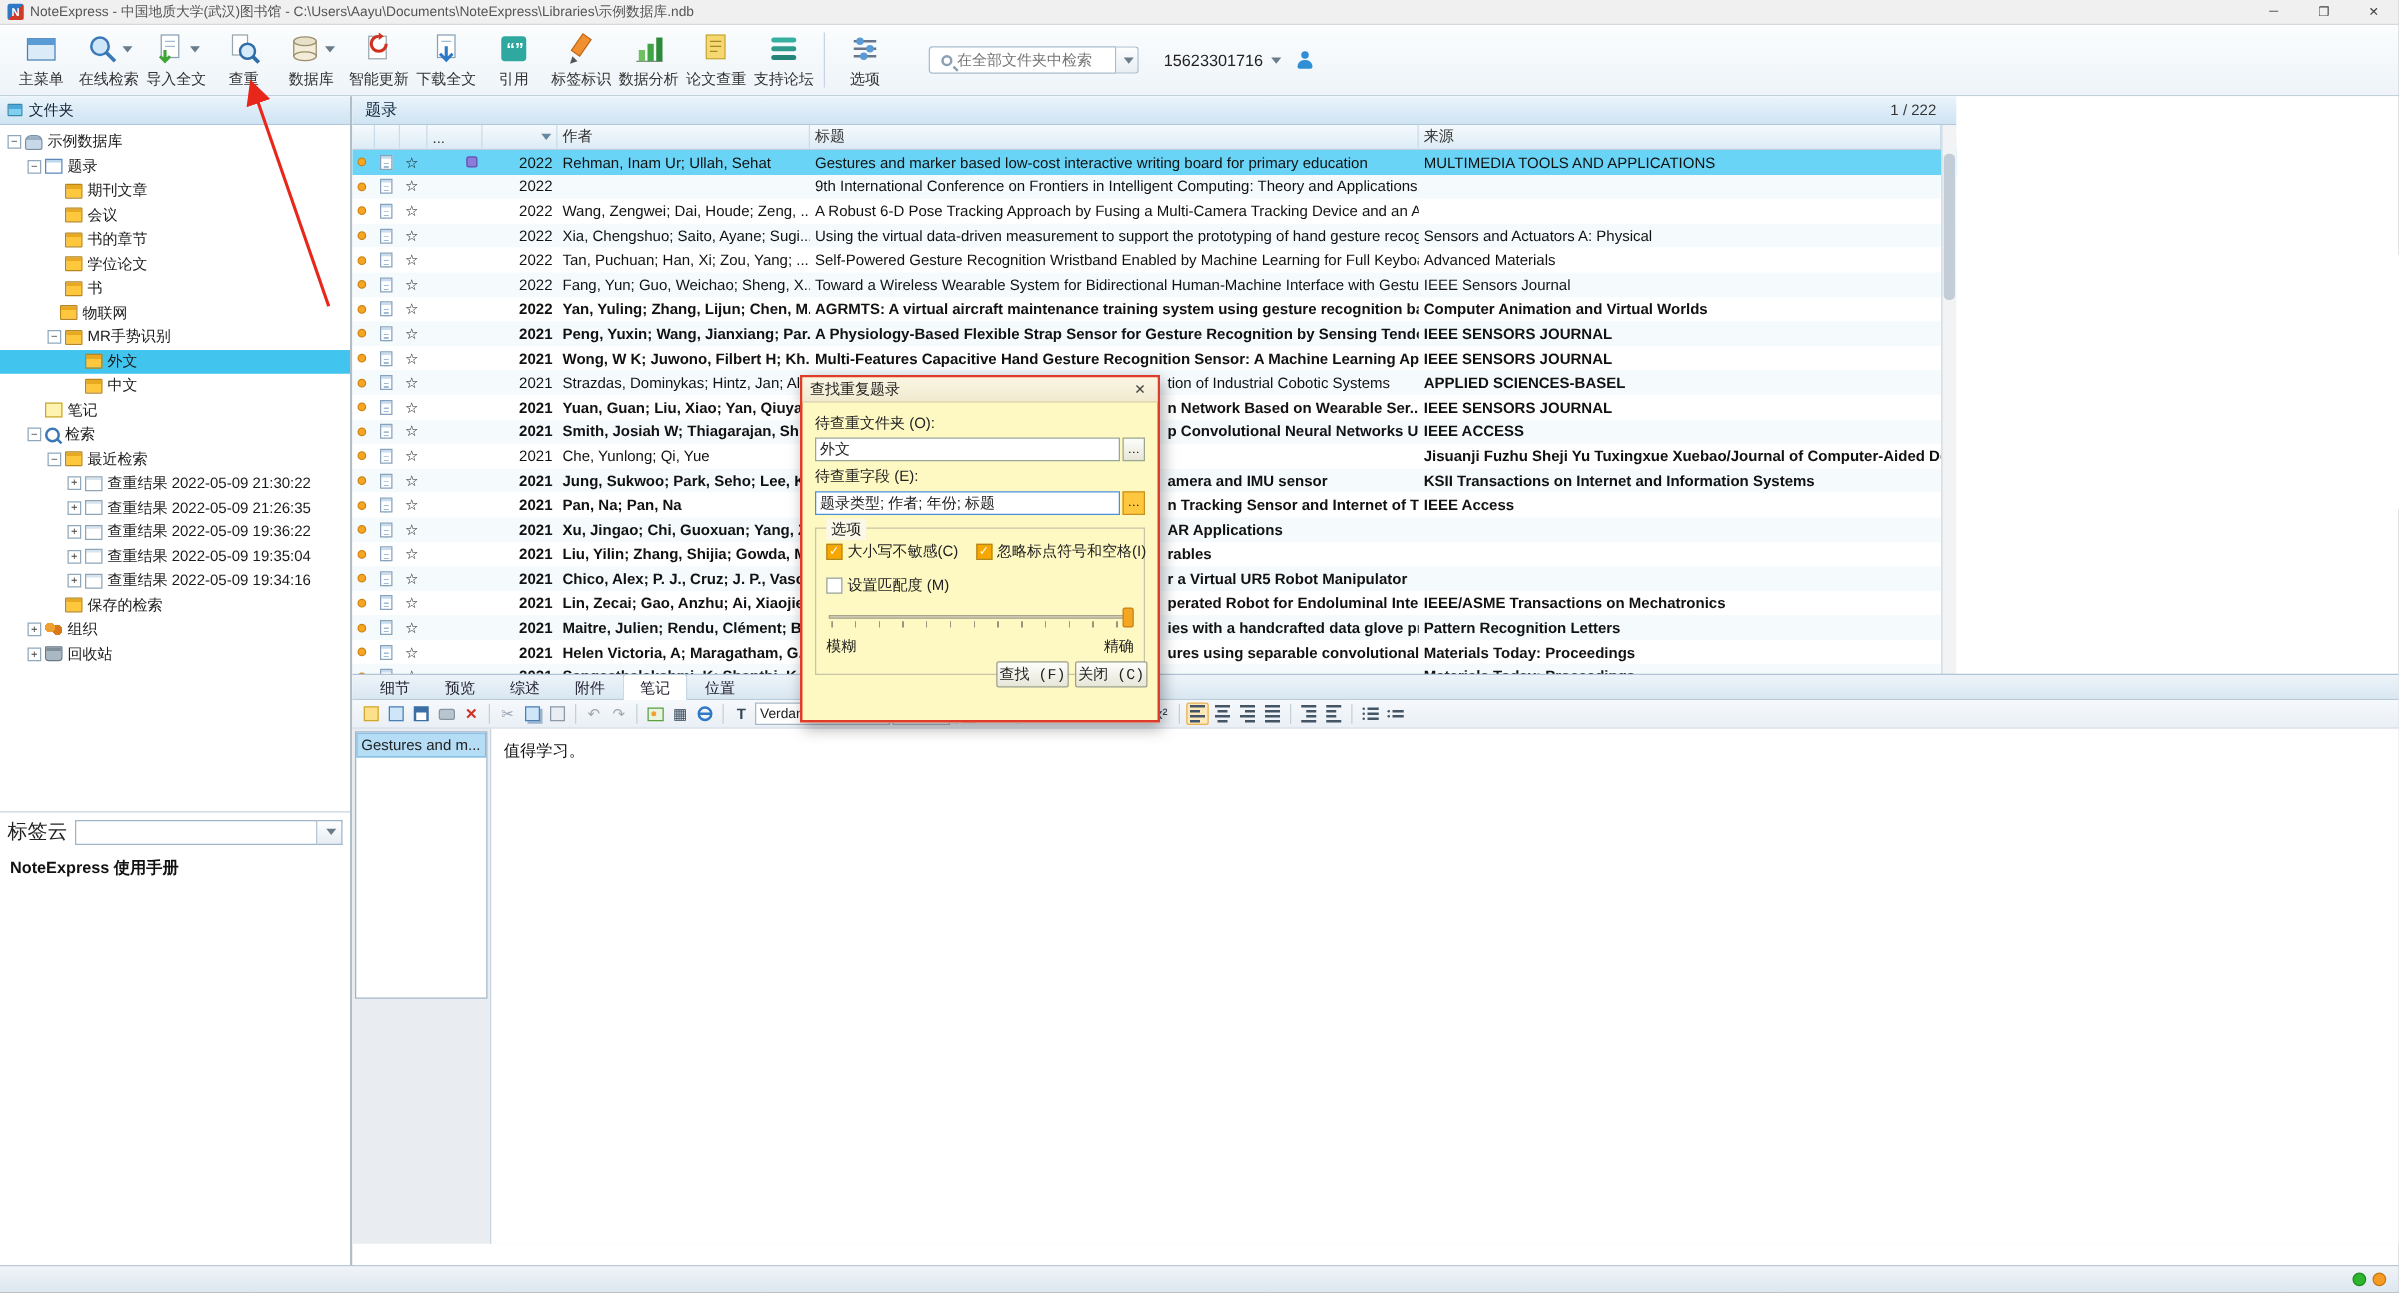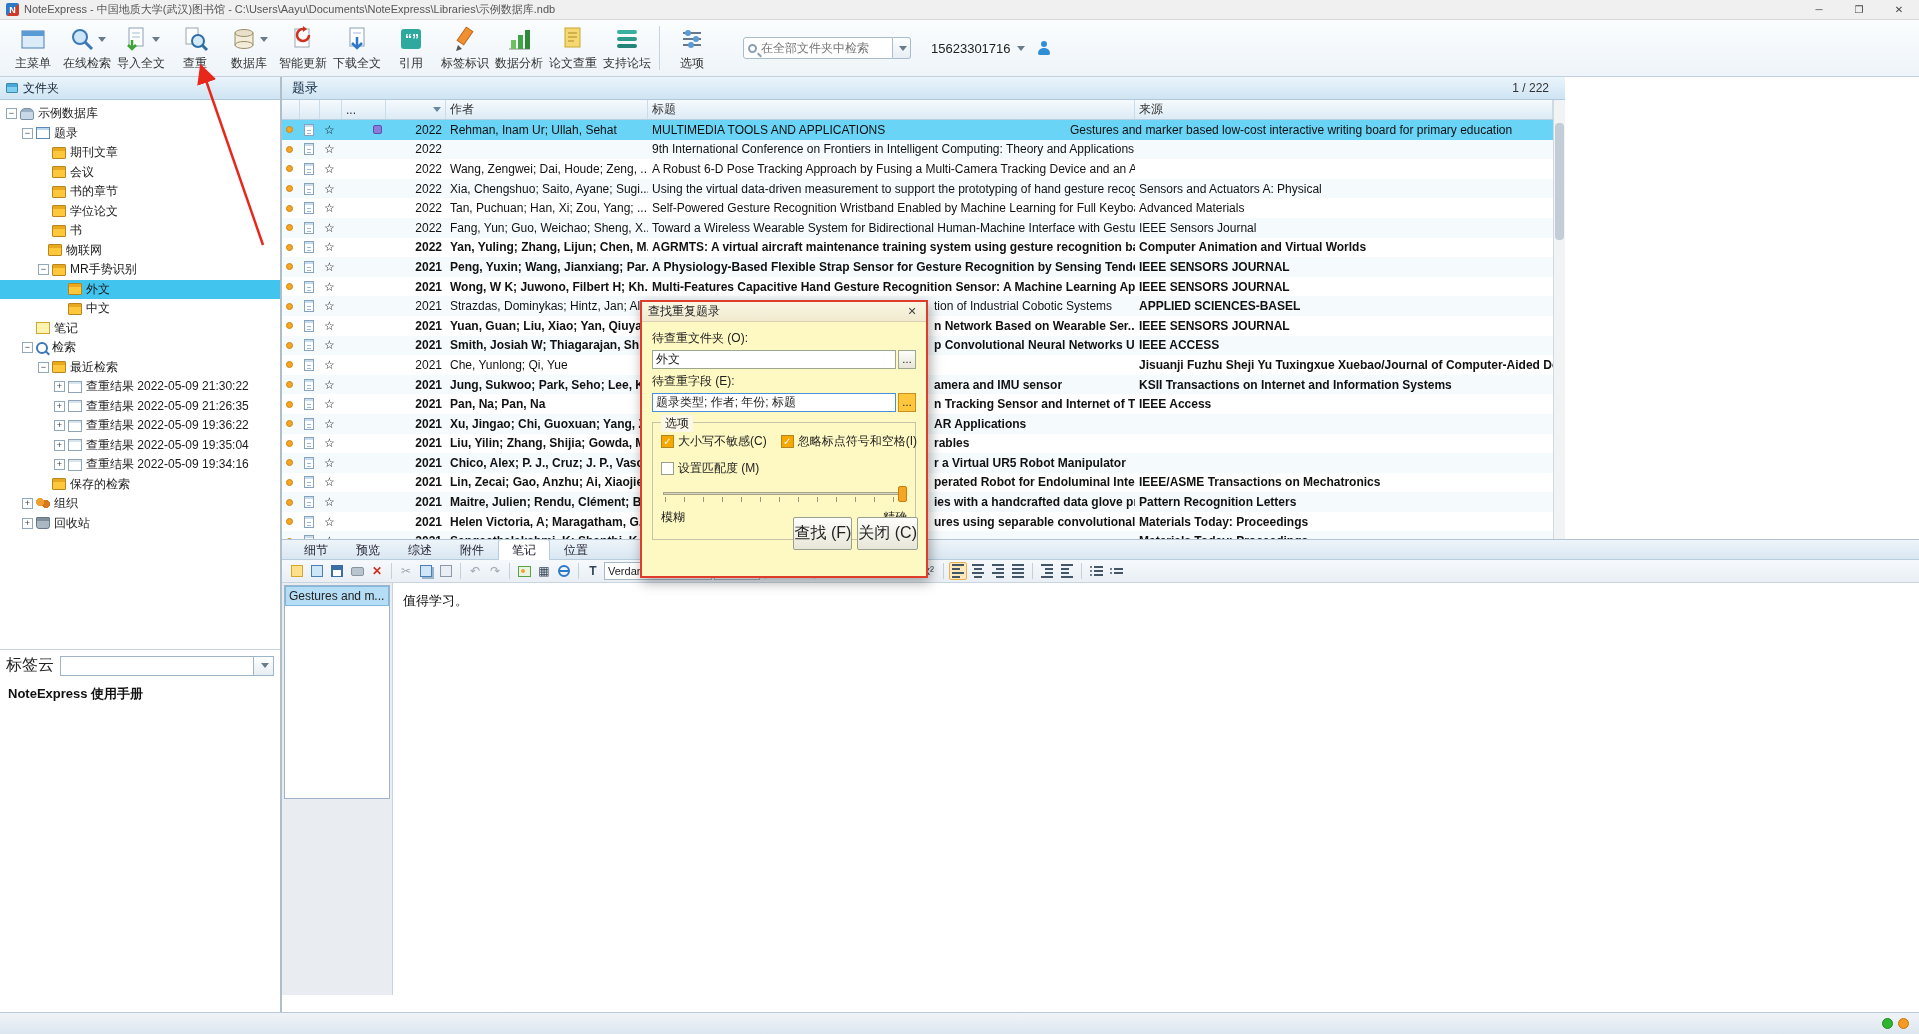--- a/index.html
+++ b/index.html
@@ -23,21 +23,21 @@
             background:linear-gradient(#fbfdfe,#eef4f9); border-bottom:1px solid #c2d0dc;
             display:flex; align-items:center; padding:2px 4px 2px 6px; }
   .tbtn{ width:54px; height:52px; display:flex; flex-direction:column; align-items:center;
          justify-content:center; border-radius:3px; position:relative; }
   .tbtn .ticon-wrap{ height:30px; display:flex; align-items:center; }
   .tbtn .tlabel{ font-size:12px; color:#333; margin-top:1px; white-space:nowrap; }
   .dd-arrow{ width:0; height:0; border-left:4px solid transparent; border-right:4px solid transparent;
              border-top:5px solid #6a7b8a; display:inline-block; margin-left:2px; }
   .tsep{ width:1px; height:44px; background:#c8d4e0; margin:0 5px; }
   .searchbox{ margin-left:24px; width:150px; height:22px; background:#fff; border:1px solid #a8bccc;
-              border-radius:3px 0 0 3px; display:flex; align-items:center; padding:0 4px; }
+              border-radius:3px 0 0 3px; display:flex; align-items:center; padding:0 4px;justify-content:center; }
   .searchbox input{ border:none; outline:none; width:118px; font-size:12px; color:#333;
                     font-family:"Liberation Sans",sans-serif; background:transparent; }
   .mag{ width:9px; height:9px; border:2px solid #8aa0b4; border-radius:50%; position:relative; margin-right:4px; }
   .mag::after{ content:""; position:absolute; width:5px; height:2px; background:#8aa0b4;
                transform:rotate(45deg); left:7px; top:8px; }
   .search-dd{ width:18px; height:22px; border:1px solid #a8bccc; border-left:none; border-radius:0 3px 3px 0;
               background:linear-gradient(#fdfefe,#e8eef4); display:flex; align-items:center; justify-content:center; }
   .account{ margin-left:20px; display:flex; align-items:center; gap:4px; color:#222; font-size:13px; }
   .person-icon{ width:14px; height:14px; position:relative; margin-left:8px; }
   .person-icon::before{ content:""; position:absolute; left:4px; top:0; width:6px; height:6px;
@@ -196,23 +196,23 @@
   .cb-box.un{ background:#fff; border:1px solid #98a090; }
   .slider{ position:relative; height:18px; margin-top:8px; }
   .slider-track{ position:absolute; left:2px; right:2px; top:7px; height:3px; background:#d8d4c0;
                  border:1px solid #a8a488; }
   .ticks{ position:absolute; left:4px; right:4px; top:12px; height:5px;
           background:repeating-linear-gradient(90deg,#9a9678 0 1px,transparent 1px 19px); }
   .slider-handle{ position:absolute; right:0; top:1px; width:9px; height:16px; background:#f5a623;
                   border:1px solid #c87f10; border-radius:2px; }
   .slider-labels{ display:flex; justify-content:space-between; margin-top:6px; color:#222; }
   .dlg-buttons{ position:absolute; right:8px; bottom:6px; display:flex; gap:5px; }
-  .dlg-btn{ min-width:58px; height:33px; border:1px solid #98a090; border-radius:2px;
-            background:linear-gradient(#fdfdfb,#e8e6d8); font-size:16px; color:#222;
-            font-family:Liberation Sans, sans-serif; }
+  .dlg-btn{ min-width:58px; height:21px; border:1px solid #98a090; border-radius:2px;
+            background:linear-gradient(#fdfdfb,#e8e6d8); font-size:12px; color:#222;
+            font-family:Liberation Mono, monospace; }
 
   .arrow-overlay{ position:absolute; left:0; top:0; width:100%; height:100%; pointer-events:none; z-index:60; }
 </style>
 </head>
 <body>
 
 <div class="screen">
 
   <div class="titlebar">
     <div class="app-logo">N</div>
@@ -529,22 +529,22 @@
           </span>
           <span class="c c2 w2">
             <i class="doc"></i>
           </span>
           <span class="c c3 w3 star">☆</span>
           <span class="c c4 w4">
             <i class="flagsq"></i>
           </span>
           <span class="c c5 w5">2022</span>
           <span class="c c6 w6">Rehman, Inam Ur; Ullah, Sehat</span>
+          <span class="c c7 w7">Gestures and marker based low-cost interactive writing board for primary   education</span>
           <span class="c c8 w8">MULTIMEDIA TOOLS AND APPLICATIONS</span>
-          <span class="c c7 w7">Gestures and marker based low-cost interactive writing board for primary   education</span>
         </div>
         <div class="trow">
           <span class="c c1 w1">
             <i class="dot"></i>
           </span>
           <span class="c c2 w2">
             <i class="doc"></i>
           </span>
           <span class="c c3 w3 star">☆</span>
           <span class="c c4 w4"></span>

